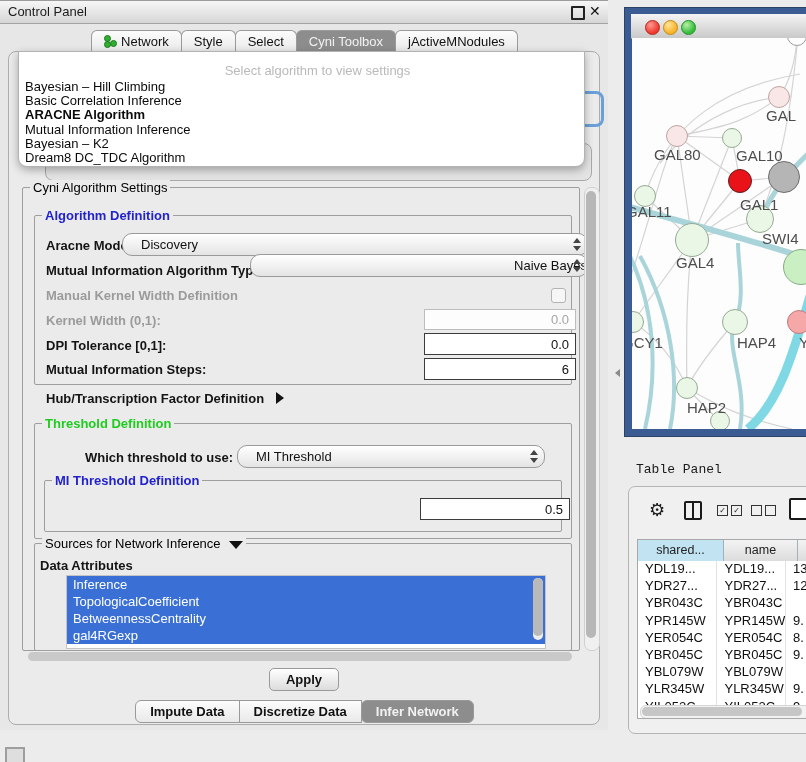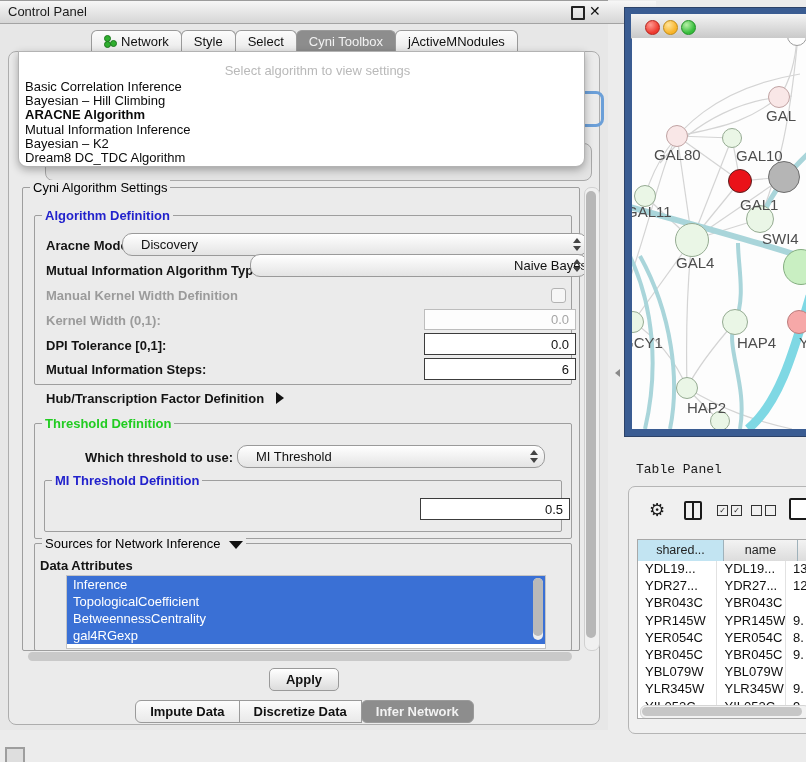--- a/index.html
+++ b/index.html
@@ -4,21 +4,21 @@
 <style>
   html,body{margin:0;padding:0;}
   body{width:806px;height:762px;overflow:hidden;background:#ececec;
        font-family:"Liberation Sans","DejaVu Sans",sans-serif;-webkit-font-smoothing:antialiased;}
   #page{position:relative;width:806px;height:762px;overflow:hidden;}
   .abs{position:absolute;}
 
   
   #cp-window{left:0;top:8;width:608px;height:729px;background:#e7e7e7;border-top:1px solid #9c9c9c;}
   #cp-titlebar{left:0;top:0;width:608px;height:22px;
-    background:linear-gradient(#f7f7f7,#d6d6d6);border-bottom:1px solid #a3a3a3;padding-left:48px;}
+    background:linear-gradient(#f7f7f7,#d6d6d6);border-bottom:1px solid #a3a3a3;}
   #cp-title{left:8px;top:3px;font-size:13px;color:#1a1a1a;}
   #cp-float{left:571px;top:5px;width:10px;height:10px;border:2px solid #222;border-radius:1px;}
   #cp-close{left:589px;top:2px;font-size:14px;font-weight:bold;color:#111;}
 
   
   #top-tabs{left:0;top:28px;width:608px;height:23px;display:flex;justify-content:center;align-items:flex-end;}
   .tab{height:21px;line-height:21px;padding:0 12px;font-size:13px;color:#111;
        border:1px solid #9a9a9a;border-bottom:none;border-radius:6px 6px 0 0;
        background:linear-gradient(#fcfcfc,#e9e9e9);margin-right:-1px;display:flex;align-items:center;gap:4px;}
   .tab.selected{background:#8d8d8d;color:#f2f2f2;}
@@ -179,22 +179,22 @@
         </div>
       </div>
     <div class="abs" id="cp-inner"></div>
 
     <div class="abs" id="frag-blue"></div>
     <div class="abs" id="frag-gray"></div>
 
     <div class="abs" id="dropdown">
       <div class="abs" id="dd-hint">Select algorithm to view settings</div>
       <div class="abs" id="dd-items">
+          <div class="dd-item">Bayesian – Hill Climbing</div>
           <div class="dd-item">Basic Correlation Inference</div>
-          <div class="dd-item">Bayesian – Hill Climbing</div>
           <div class="dd-item bold">ARACNE Algorithm</div>
           <div class="dd-item">Mutual Information Inference</div>
           <div class="dd-item">Bayesian – K2</div>
           <div class="dd-item">Dream8 DC_TDC Algorithm</div>
         </div>
     </div>
 
     <div class="abs fieldset" style="left:22px;top:186px;width:556px;height:462px;"></div>
     <div class="abs legend" style="left:30px;top:179px;">Cyni Algorithm Settings</div>
 

